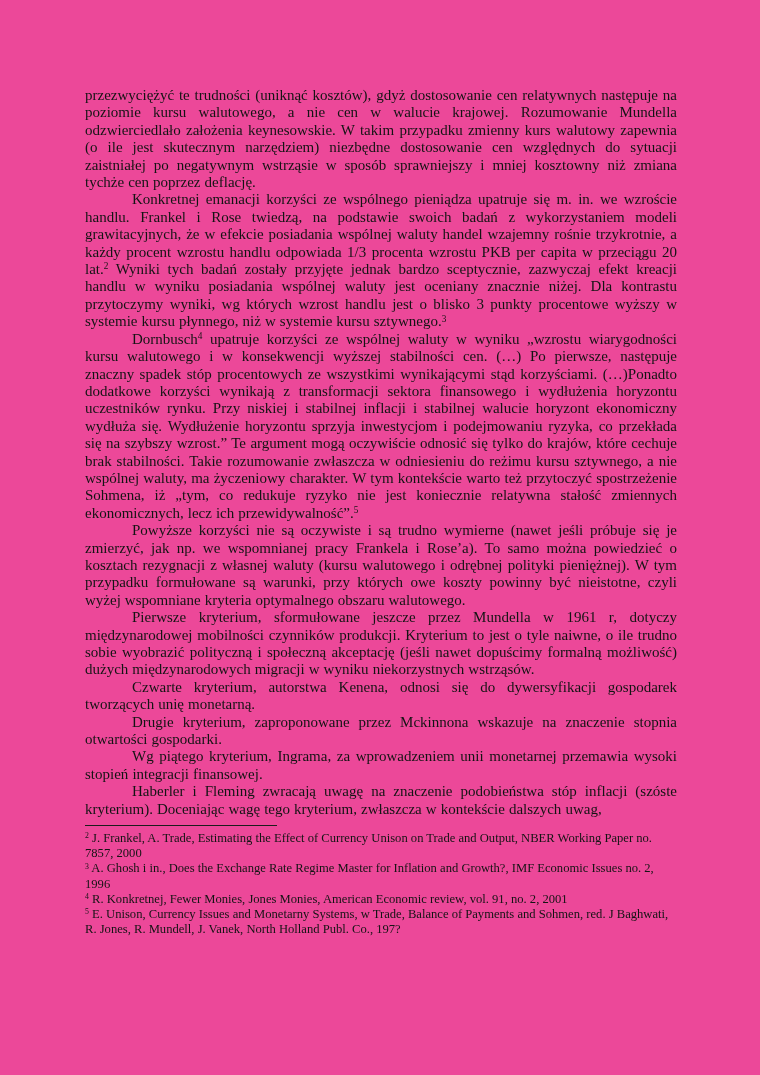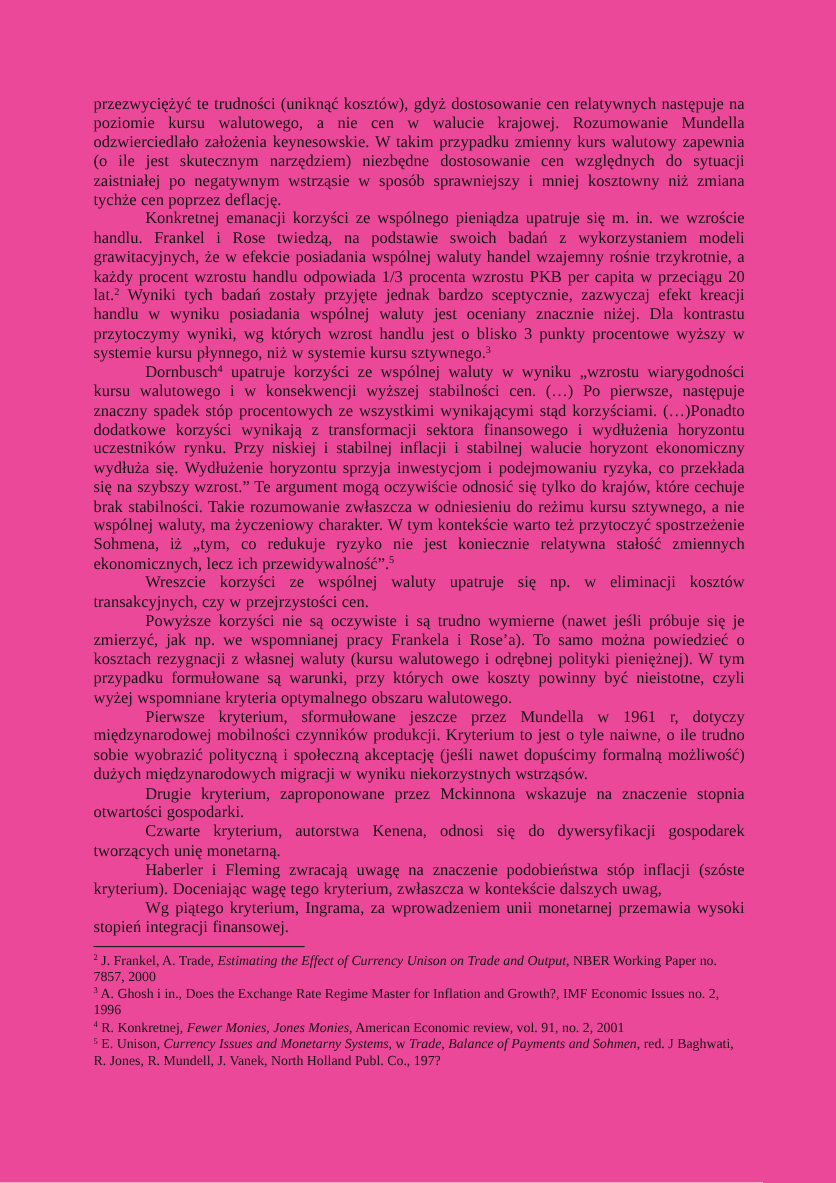--- a/index.html
+++ b/index.html
@@ -34,21 +34,21 @@
     text-indent: 47px;
   }
   sup.fn-ref {
     font-size: 0.62em;
     line-height: 0;
     vertical-align: baseline;
     position: relative;
     top: -0.5em;
   }
   .run-u { }
-  .run-i { font-style: italic; }
+  .run-i { }
   .fn-sep {
     width: 192px;
     height: 0;
     border-top: 1.4px solid #1c1c1c;
     margin: 7px 0 5px 0;
   }
   .footnote {
     margin: 0;
     padding: 0;
     text-align: left;
@@ -58,27 +58,26 @@
 </style>
 </head>
 <body>
 
 <div class="page">
   <div class="content">
     <div class="body-text">
         <p class="para"><span>przezwyciężyć te trudności (uniknąć kosztów), gdyż dostosowanie cen relatywnych następuje na poziomie kursu walutowego, a nie cen w walucie krajowej. Rozumowanie Mundella odzwierciedlało założenia keynesowskie. W takim przypadku zmienny kurs walutowy zapewnia (o ile jest skutecznym narzędziem) niezbędne dostosowanie cen względnych do sytuacji zaistniałej po negatywnym wstrząsie w sposób sprawniejszy i mniej kosztowny niż zmiana tychże cen poprzez deflację.</span></p>
         <p class="para indent"><span>Konkretnej emanacji korzyści ze wspólnego pieniądza upatruje się m. in. we wzroście handlu. Frankel i Rose twiedzą, na podstawie swoich badań z wykorzystaniem modeli grawitacyjnych, że w efekcie posiadania wspólnej waluty handel wzajemny rośnie trzykrotnie, a każdy procent wzrostu handlu odpowiada 1/3 procenta wzrostu PKB per capita w przeciągu 20 lat.</span><sup class="fn-ref">2</sup><span> Wyniki tych badań zostały przyjęte jednak bardzo sceptycznie, zazwyczaj efekt kreacji handlu w wyniku posiadania wspólnej waluty jest oceniany znacznie niżej. Dla kontrastu przytoczymy wyniki, wg których wzrost handlu jest o blisko 3 punkty procentowe wyższy w systemie kursu płynnego, niż w systemie kursu sztywnego.</span><sup class="fn-ref">3</sup></p>
         <p class="para indent"><span>Dornbusch</span><sup class="fn-ref">4</sup><span> upatruje korzyści ze wspólnej waluty w wyniku „wzrostu wiarygodności kursu walutowego i w konsekwencji wyższej stabilności cen. (…) Po pierwsze, następuje znaczny spadek stóp procentowych ze wszystkimi wynikającymi stąd korzyściami. (…)Ponadto dodatkowe korzyści wynikają z transformacji sektora finansowego i wydłużenia horyzontu uczestników rynku. Przy niskiej i stabilnej inflacji i stabilnej walucie horyzont ekonomiczny wydłuża się. Wydłużenie horyzontu sprzyja inwestycjom i podejmowaniu ryzyka, co przekłada się na szybszy wzrost.” Te argument mogą oczywiście odnosić się tylko do krajów, które cechuje brak stabilności. Takie rozumowanie zwłaszcza w odniesieniu do reżimu kursu sztywnego, a nie wspólnej waluty, ma życzeniowy charakter. W tym kontekście warto też przytoczyć spostrzeżenie Sohmena, iż „tym, co redukuje ryzyko nie jest koniecznie relatywna </span><span class="run-u">stałość</span><span> zmiennych ekonomicznych, lecz ich </span><span class="run-u">przewidywalność</span><span>”.</span><sup class="fn-ref">5</sup></p>
-        <p class="para indent"><span>Wreszcie korzyści ze wspólnej waluty upatruje się np. w eliminacji kosztów transakcyjnych, czy w przejrzystości cen.</span></p>
         <p class="para indent"><span>Powyższe korzyści nie są oczywiste i są trudno wymierne (nawet jeśli próbuje się je zmierzyć, jak np. we wspomnianej pracy Frankela i Rose’a). To samo można powiedzieć o kosztach rezygnacji z własnej waluty (kursu walutowego i odrębnej polityki pieniężnej). W tym przypadku formułowane są warunki, przy których owe koszty powinny być nieistotne, czyli wyżej wspomniane kryteria optymalnego obszaru walutowego.</span></p>
         <p class="para indent"><span>Pierwsze kryterium, sformułowane jeszcze przez Mundella w 1961 r, dotyczy międzynarodowej mobilności czynników produkcji. Kryterium to jest o tyle naiwne, o ile trudno sobie wyobrazić polityczną i społeczną akceptację (jeśli nawet dopuścimy formalną możliwość) dużych międzynarodowych migracji w wyniku niekorzystnych wstrząsów.</span></p>
+        <p class="para indent"><span>Czwarte kryterium, autorstwa Kenena, odnosi się do dywersyfikacji gospodarek tworzących unię monetarną.</span></p>
         <p class="para indent"><span>Drugie kryterium, zaproponowane przez Mckinnona wskazuje na znaczenie stopnia otwartości gospodarki.</span></p>
-        <p class="para indent"><span>Czwarte kryterium, autorstwa Kenena, odnosi się do dywersyfikacji gospodarek tworzących unię monetarną.</span></p>
+        <p class="para indent"><span>Wg piątego kryterium, Ingrama, za wprowadzeniem unii monetarnej przemawia wysoki stopień integracji finansowej.</span></p>
         <p class="para indent"><span>Haberler i Fleming zwracają uwagę na znaczenie podobieństwa stóp inflacji (szóste kryterium). Doceniając wagę tego kryterium, zwłaszcza w kontekście dalszych uwag,</span></p>
-        <p class="para indent"><span>Wg piątego kryterium, Ingrama, za wprowadzeniem unii monetarnej przemawia wysoki stopień integracji finansowej.</span></p>
       </div>
     <div class="fn-sep"></div>
     <div class="footnotes">
         <p class="footnote"><sup class="fn-ref">2</sup><span> J. Frankel, A. Trade, </span><span class="run-i">Estimating the Effect of Currency Unison on Trade and Output</span><span>, NBER Working Paper no. 7857, 2000</span></p>
         <p class="footnote"><sup class="fn-ref">3</sup><span> A. Ghosh i in., Does the Exchange Rate Regime Master for Inflation and Growth?, IMF Economic Issues no. 2, 1996</span></p>
         <p class="footnote"><sup class="fn-ref">4</sup><span> R. Konkretnej, </span><span class="run-i">Fewer Monies, Jones Monies</span><span>, American Economic review, vol. 91, no. 2, 2001</span></p>
         <p class="footnote"><sup class="fn-ref">5</sup><span> E. Unison, </span><span class="run-i">Currency Issues and Monetarny Systems</span><span>, w </span><span class="run-i">Trade, Balance of Payments and Sohmen</span><span>, red. J Baghwati, R. Jones, R. Mundell, J. Vanek, North Holland Publ. Co., 197?</span></p>
       </div>
   </div>
 </div>

